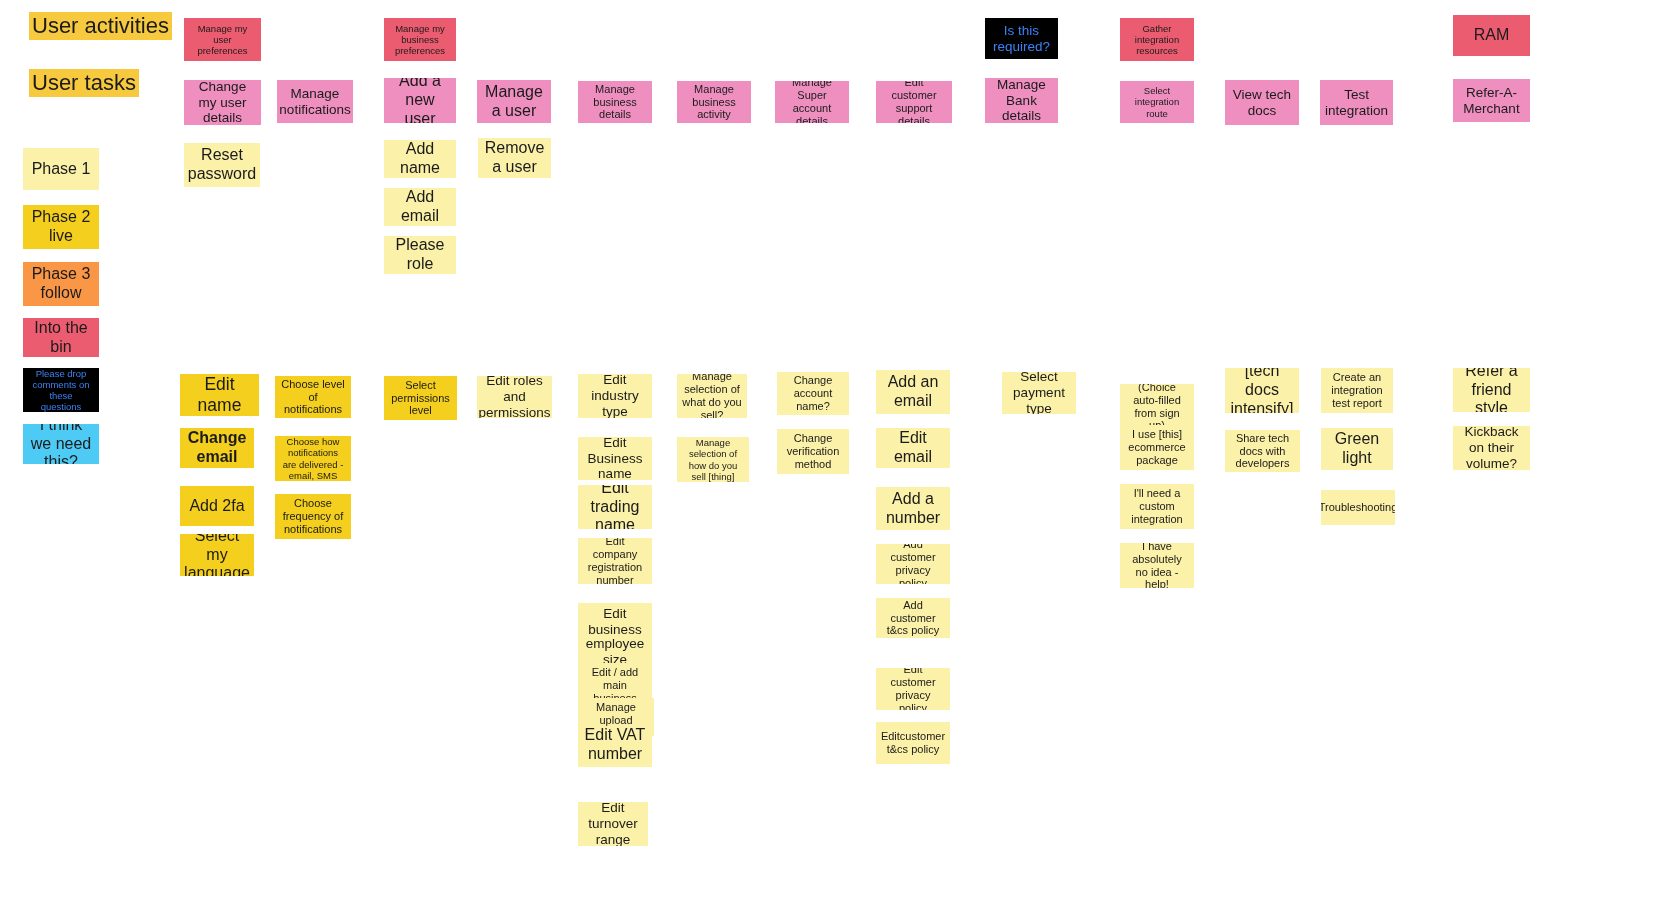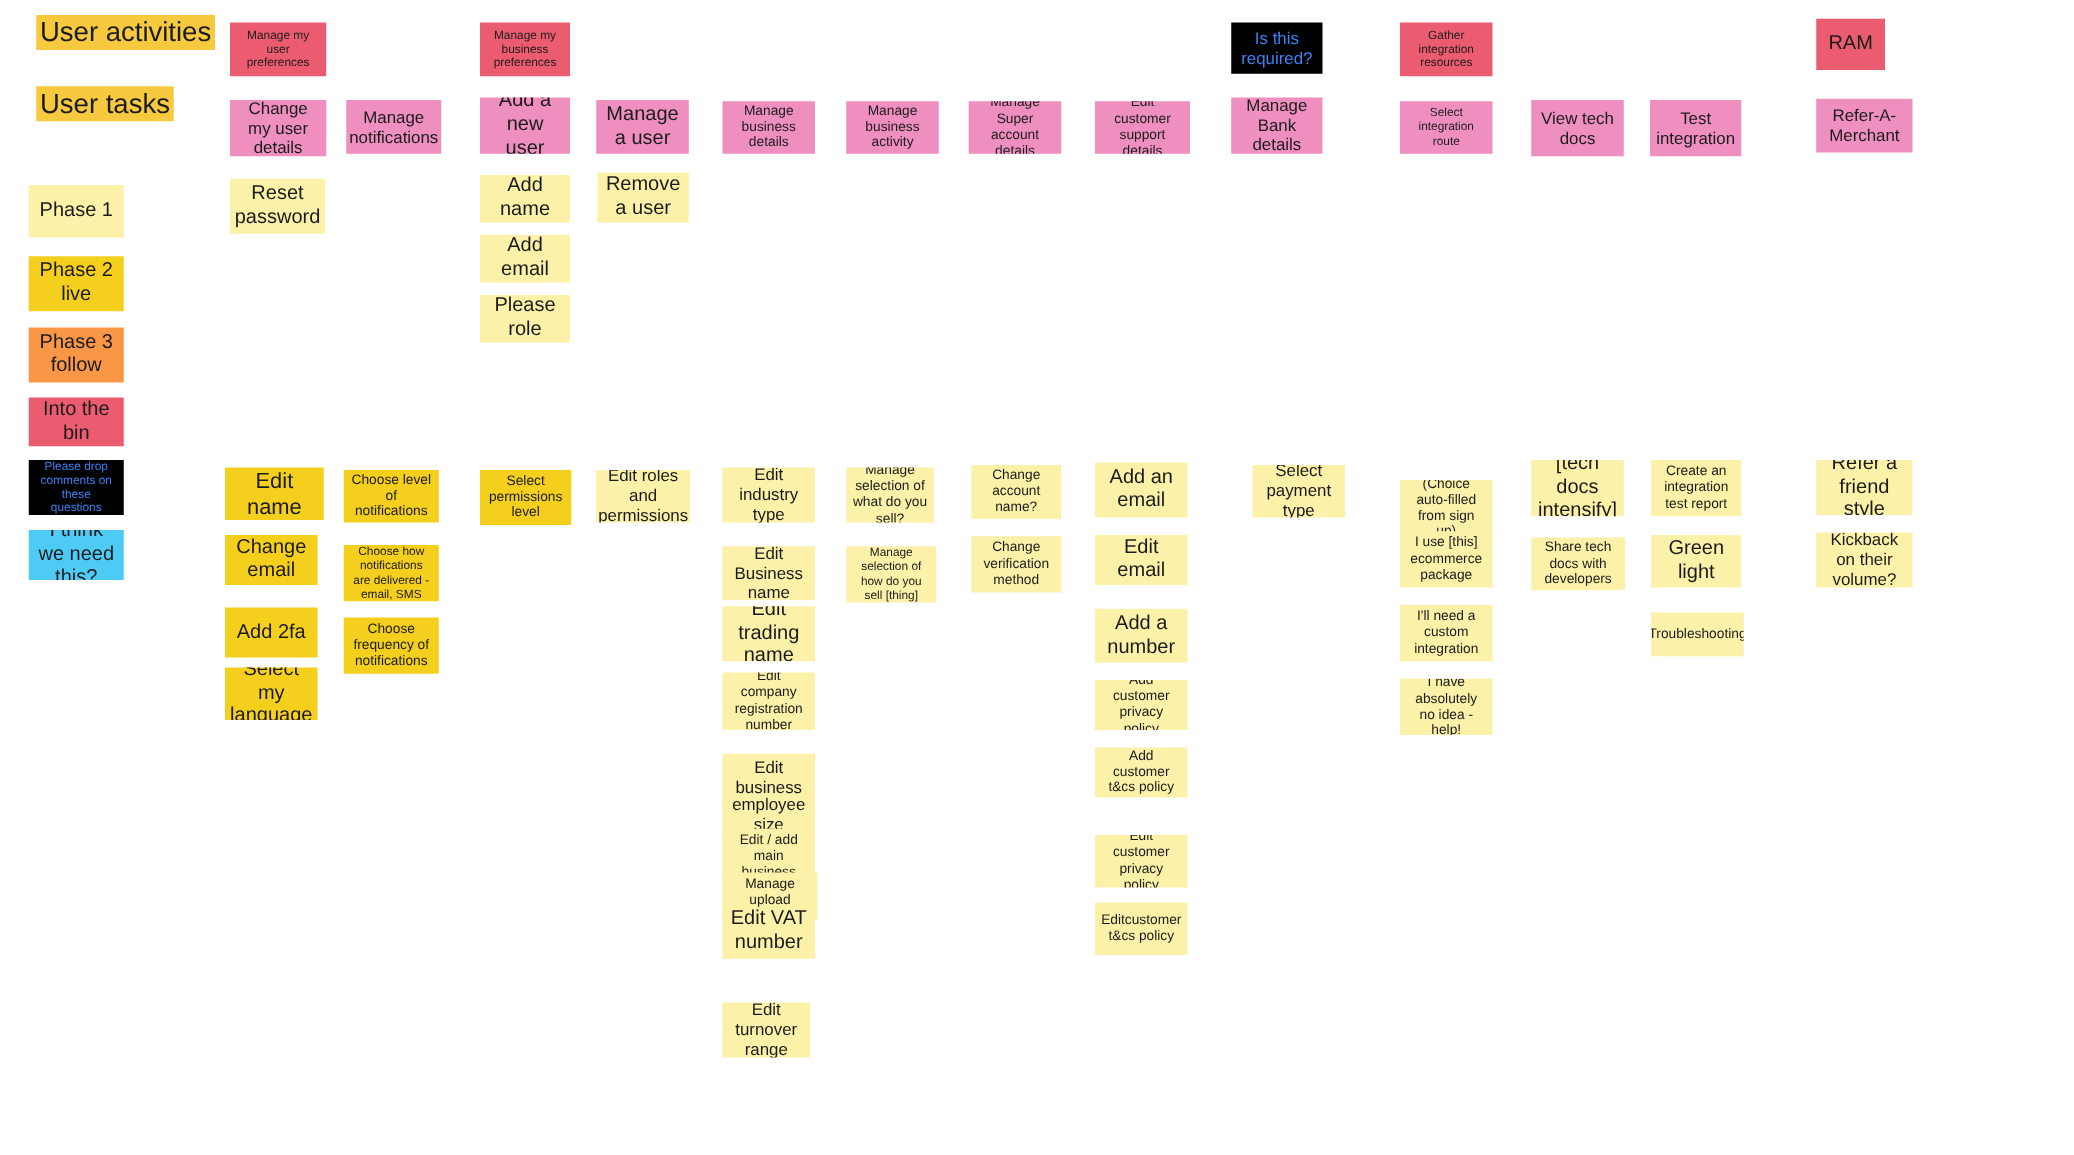--- a/index.html
+++ b/index.html
@@ -71,21 +71,21 @@
   <div class="note c-phase2 fs-xl" style="left:23px; top:205px; width:76px; height:44px;">Phase 2 live</div>
   <div class="note c-phase3 fs-xl" style="left:23px; top:262px; width:76px; height:44px;">Phase 3 follow</div>
   <div class="note c-bin fs-xl" style="left:23px; top:318px; width:76px; height:39px;">Into the bin</div>
   <div class="note c-black fs-s" style="left:23px; top:368px; width:76px; height:44px;">Please drop comments on these questions</div>
   <div class="note c-blue fs-xl" style="left:23px; top:424px; width:76px; height:40px;">I think we need this?</div>
 
   <div class="note c-activity fs-s" style="left:184px; top:18px; width:77px; height:43px;">Manage my user preferences</div>
   <div class="note c-activity fs-s" style="left:384px; top:18px; width:72px; height:43px;">Manage my business preferences</div>
   <div class="note c-black fs-l" style="left:985px; top:18px; width:73px; height:41px;">Is this required?</div>
   <div class="note c-activity fs-s" style="left:1120px; top:18px; width:74px; height:43px;">Gather integration resources</div>
-  <div class="note c-activity fs-xl" style="left:1453px; top:15px; width:55px; height:41px;text-align:right;">RAM</div>
+  <div class="note c-activity fs-xl" style="left:1453px; top:15px; width:77px; height:41px;text-align:right;">RAM</div>
 
   <div class="note c-task fs-l" style="left:184px; top:80px; width:77px; height:45px;">Change my user details</div>
   <div class="note c-task fs-l" style="left:277px; top:80px; width:76px; height:43px;">Manage notifications</div>
   <div class="note c-task fs-xl" style="left:384px; top:78px; width:72px; height:45px;">Add a new user</div>
   <div class="note c-task fs-xl" style="left:477px; top:80px; width:74px; height:43px;">Manage a user</div>
   <div class="note c-task fs-m" style="left:578px; top:81px; width:74px; height:42px;">Manage business details</div>
   <div class="note c-task fs-m" style="left:677px; top:81px; width:74px; height:42px;">Manage business activity</div>
   <div class="note c-task fs-m" style="left:775px; top:81px; width:74px; height:42px;">Manage Super account details</div>
   <div class="note c-task fs-m" style="left:876px; top:81px; width:76px; height:42px;">Edit customer support details</div>
   <div class="note c-task fs-l" style="left:985px; top:78px; width:73px; height:45px;">Manage Bank details</div>
@@ -94,21 +94,21 @@
   <div class="note c-task fs-l" style="left:1320px; top:80px; width:73px; height:45px;">Test integration</div>
   <div class="note c-task fs-l" style="left:1453px; top:79px; width:77px; height:43px;">Refer-A-Merchant</div>
 
   <div class="note c-phase1 fs-xl" style="left:184px; top:143px; width:76px; height:44px;">Reset password</div>
   <div class="note c-phase1 fs-xl" style="left:384px; top:140px; width:72px; height:38px;">Add name</div>
   <div class="note c-phase1 fs-xl" style="left:384px; top:188px; width:72px; height:38px;">Add email</div>
   <div class="note c-phase1 fs-xl" style="left:384px; top:236px; width:72px; height:38px;">Please role</div>
   <div class="note c-phase1 fs-xl" style="left:478px; top:138px; width:73px; height:40px;">Remove a user</div>
 
   <div class="note c-phase2 fs-xxl" style="left:180px; top:374px; width:79px; height:42px;">Edit name</div>
-  <div class="note c-phase2 fs-xl" style="left:180px; top:428px; width:74px; height:40px;">Change email</div>
+  <div class="note c-phase2 fs-xl" style="left:180px; top:428px; width:74px; height:40px;font-weight:bold;">Change email</div>
   <div class="note c-phase2 fs-xl" style="left:180px; top:486px; width:74px; height:40px;">Add 2fa</div>
   <div class="note c-phase2 fs-xl" style="left:180px; top:534px; width:74px; height:42px;">Select my language</div>
 
   <div class="note c-phase2 fs-m" style="left:275px; top:376px; width:76px; height:42px;">Choose level of notifications</div>
   <div class="note c-phase2 fs-s" style="left:275px; top:436px; width:76px; height:45px;">Choose how notifications are delivered - email, SMS</div>
   <div class="note c-phase2 fs-m" style="left:275px; top:494px; width:76px; height:45px;">Choose frequency of notifications</div>
 
   <div class="note c-phase2 fs-m" style="left:384px; top:376px; width:73px; height:44px;">Select permissions level</div>
   <div class="note c-phase1 fs-l" style="left:477px; top:376px; width:75px; height:42px;">Edit roles and permissions</div>
 

